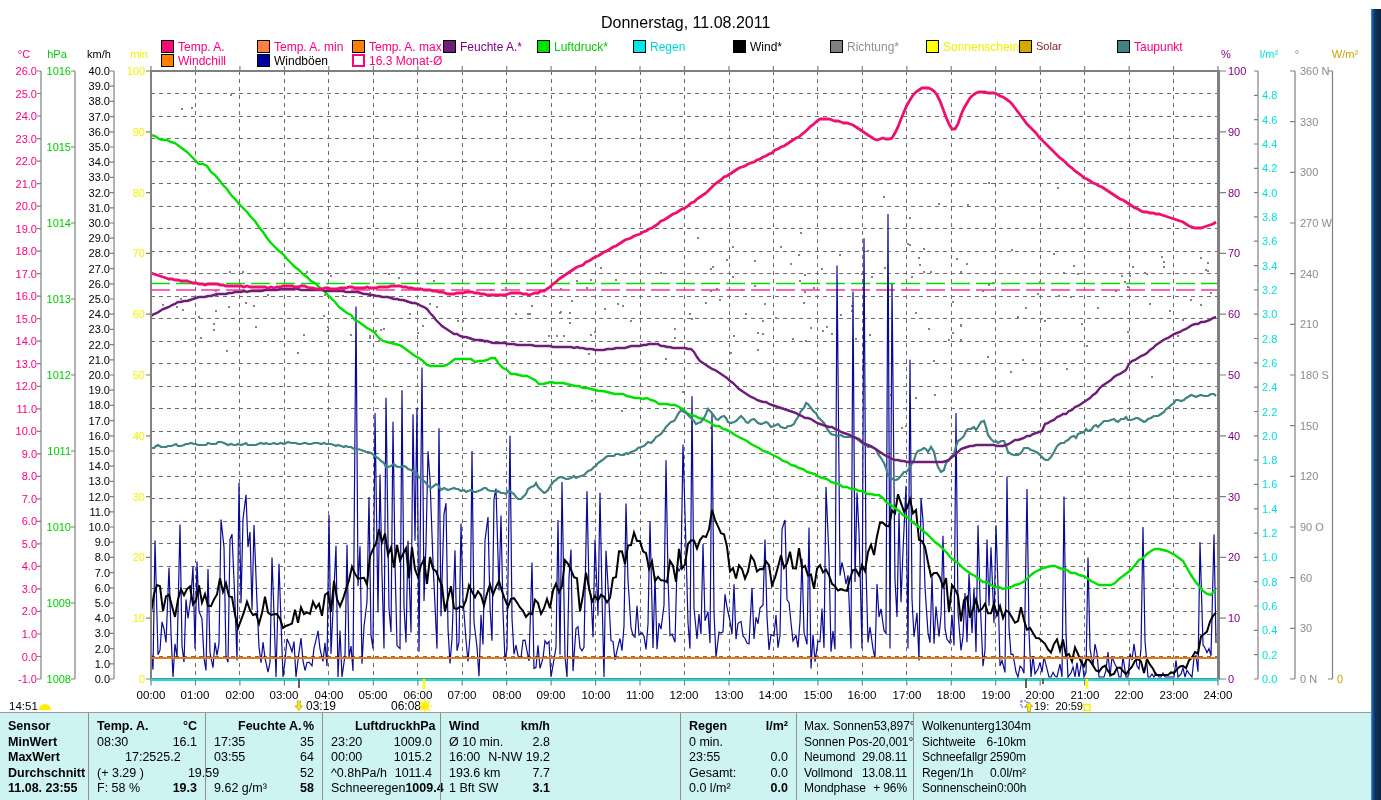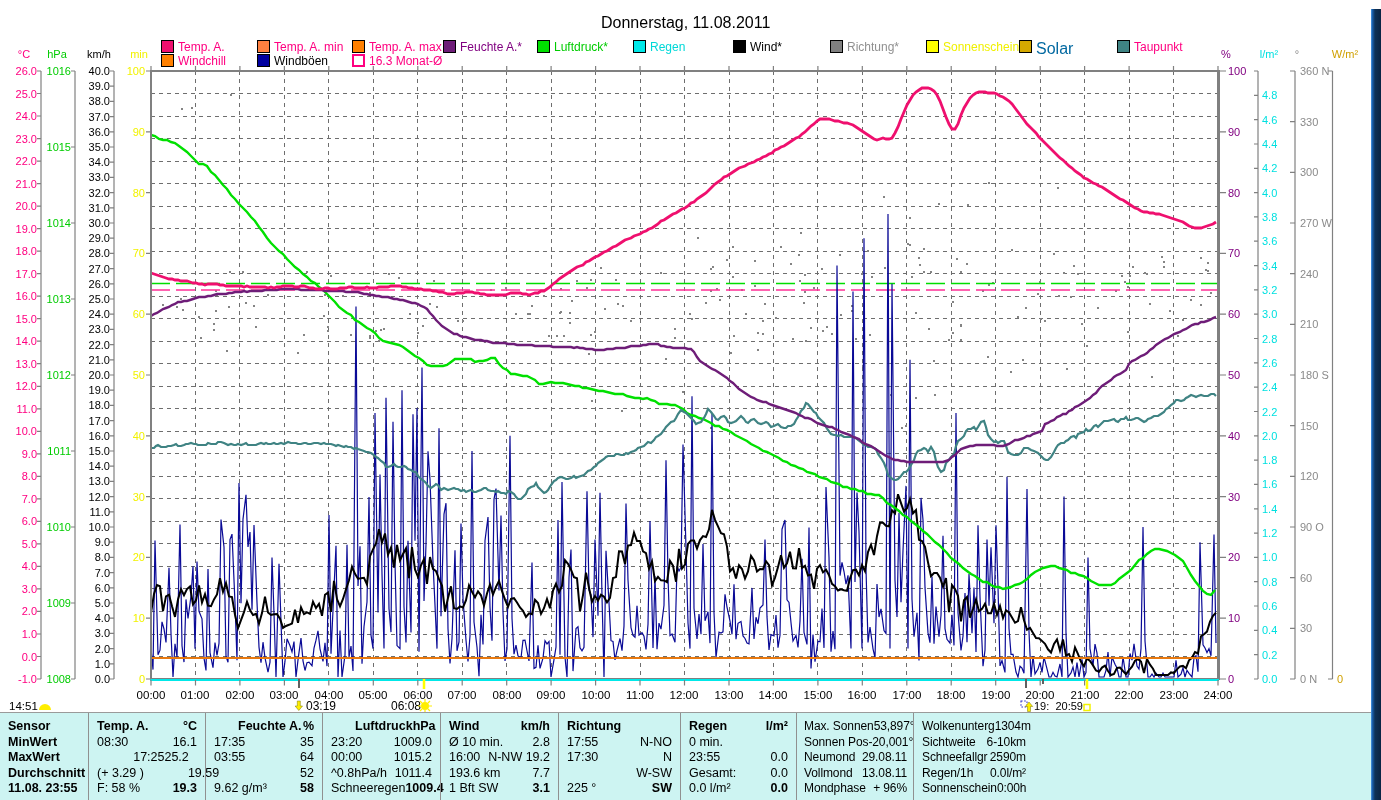--- a/index.html
+++ b/index.html
@@ -19,21 +19,21 @@
 <div style="position:absolute;left:554px;top:31px;font-size:12px;color:#00cc00;white-space:nowrap">Luftdruck*</div>
 <div style="position:absolute;left:633px;top:31px;width:11px;height:11px;background:#00e8e8;border:1px solid #000"></div>
 <div style="position:absolute;left:650px;top:31px;font-size:12px;color:#00d8d8;white-space:nowrap">Regen</div>
 <div style="position:absolute;left:733px;top:31px;width:11px;height:11px;background:#000000;border:1px solid #000"></div>
 <div style="position:absolute;left:750px;top:31px;font-size:12px;color:#000000;white-space:nowrap">Wind*</div>
 <div style="position:absolute;left:830px;top:31px;width:11px;height:11px;background:#808080;border:1px solid #000"></div>
 <div style="position:absolute;left:847px;top:31px;font-size:12px;color:#909090;white-space:nowrap">Richtung*</div>
 <div style="position:absolute;left:926px;top:31px;width:11px;height:11px;background:#ffff00;border:1px solid #000"></div>
 <div style="position:absolute;left:943px;top:31px;font-size:12px;color:#f0f000;white-space:nowrap">Sonnenschein</div>
 <div style="position:absolute;left:1019px;top:31px;width:11px;height:11px;background:#d4a800;border:1px solid #000"></div>
-<div style="position:absolute;left:1036px;top:31px;font-size:16px;color:#0369a1;white-space:nowrap">Solar</div>
+<div style="position:absolute;left:1036px;top:31px;font-size:11px;color:#7f1d1d;white-space:nowrap">Solar</div>
 <div style="position:absolute;left:1117px;top:31px;width:11px;height:11px;background:#3f8383;border:1px solid #000"></div>
 <div style="position:absolute;left:1134px;top:31px;font-size:12px;color:#ff0080;white-space:nowrap">Taupunkt</div>
 <div style="position:absolute;left:161px;top:45px;width:11px;height:11px;background:#ff8000;border:1px solid #000"></div>
 <div style="position:absolute;left:178px;top:45px;font-size:12px;color:#ff0080;white-space:nowrap">Windchill</div>
 <div style="position:absolute;left:257px;top:45px;width:11px;height:11px;background:#0000a0;border:1px solid #000"></div>
 <div style="position:absolute;left:274px;top:45px;font-size:12px;color:#000000;white-space:nowrap">Windböen</div>
 <div style="position:absolute;left:352px;top:45px;width:9px;height:9px;background:#fff;border:2px solid #ff0080"></div>
 <div style="position:absolute;left:369px;top:45px;font-size:12px;color:#ff0080;white-space:nowrap">16.3 Monat-Ø</div>
 <div style="position:absolute;left:0;top:0"><svg width="1381" height="800" font-family="Liberation Sans, sans-serif">
 <path d="M195.5 62V670 M239.9 62V670 M284.4 62V670 M328.8 62V670 M373.3 62V670 M417.8 62V670 M462.2 62V670 M506.7 62V670 M551.1 62V670 M595.6 62V670 M640.0 62V670 M684.5 62V670 M729.0 62V670 M773.4 62V670 M817.9 62V670 M862.3 62V670 M906.8 62V670 M951.2 62V670 M995.7 62V670 M1040.2 62V670 M1084.6 62V670 M1129.1 62V670 M1173.5 62V670 M151 84.5H1218 M151 107.0H1218 M151 129.6H1218 M151 152.1H1218 M151 174.6H1218 M151 197.1H1218 M151 219.6H1218 M151 242.1H1218 M151 264.7H1218 M151 287.2H1218 M151 309.7H1218 M151 332.2H1218 M151 354.7H1218 M151 377.3H1218 M151 399.8H1218 M151 422.3H1218 M151 444.8H1218 M151 467.3H1218 M151 489.9H1218 M151 512.4H1218 M151 534.9H1218 M151 557.4H1218 M151 579.9H1218 M151 602.4H1218 M151 625.0H1218 M151 647.5H1218" stroke="#6e6e6e" stroke-width="1" fill="none" stroke-dasharray="4,4" shape-rendering="crispEdges"></path>
@@ -276,21 +276,21 @@
       </div>
 <div style="position:absolute;left:88px;top:0;width:117px;height:87px;border-left:1px solid #909090;box-sizing:border-box;padding:6px 8px 0 8px;">
         <div style="display:flex;justify-content:space-between;height:15.6px;line-height:15.6px;">
           <span style="font-weight:bold;white-space:nowrap">Temp. A.</span>
           <span style="font-weight:bold;white-space:nowrap">°C</span>
         </div>
         <div style="display:flex;justify-content:space-between;height:15.6px;line-height:15.6px;">
           <span style="white-space:nowrap">08:30</span>
           <span style="white-space:nowrap">16.1</span>
         </div>
-        <div style="display:flex;justify-content:center;height:15.6px;line-height:15.6px;margin-left:28px;">
+        <div style="display:flex;justify-content:flex-start;height:15.6px;line-height:15.6px;margin-left:28px;">
           <span style="white-space:nowrap">17:25</span>
           <span style="white-space:nowrap">25.2</span>
         </div>
         <div style="display:flex;justify-content:space-between;height:15.6px;line-height:15.6px;gap:44px;">
           <span style="white-space:nowrap">(+ 3.29 )</span>
           <span style="white-space:nowrap">19.59</span>
         </div>
         <div style="display:flex;justify-content:space-between;height:15.6px;line-height:15.6px;">
           <span style="white-space:nowrap">F: 58 %</span>
           <span style="font-weight:bold;white-space:nowrap">19.3</span>
@@ -353,42 +353,20 @@
           <span style="white-space:nowrap">16:00</span>
           <span style="white-space:nowrap">N-NW 19.2</span>
         </div>
         <div style="display:flex;justify-content:space-between;height:15.6px;line-height:15.6px;">
           <span style="white-space:nowrap">193.6 km</span>
           <span style="white-space:nowrap">7.7</span>
         </div>
         <div style="display:flex;justify-content:space-between;height:15.6px;line-height:15.6px;">
           <span style="white-space:nowrap">1 Bft SW</span>
           <span style="font-weight:bold;white-space:nowrap">3.1</span>
-        </div>
-      </div>
-<div style="position:absolute;left:558px;top:0;width:122px;height:87px;border-left:1px solid #909090;box-sizing:border-box;padding:6px 8px 0 8px;">
-        <div style="display:flex;justify-content:space-between;height:15.6px;line-height:15.6px;">
-          <span style="font-weight:bold;white-space:nowrap">Richtung</span>
-          <span style="white-space:nowrap"></span>
-        </div>
-        <div style="display:flex;justify-content:space-between;height:15.6px;line-height:15.6px;">
-          <span style="white-space:nowrap">17:55</span>
-          <span style="white-space:nowrap">N-NO</span>
-        </div>
-        <div style="display:flex;justify-content:space-between;height:15.6px;line-height:15.6px;">
-          <span style="white-space:nowrap">17:30</span>
-          <span style="white-space:nowrap">N</span>
-        </div>
-        <div style="display:flex;justify-content:space-between;height:15.6px;line-height:15.6px;">
-          <span style="white-space:nowrap"></span>
-          <span style="white-space:nowrap">W-SW</span>
-        </div>
-        <div style="display:flex;justify-content:space-between;height:15.6px;line-height:15.6px;">
-          <span style="white-space:nowrap">225 °</span>
-          <span style="font-weight:bold;white-space:nowrap">SW</span>
         </div>
       </div>
 <div style="position:absolute;left:680px;top:0;width:116px;height:87px;border-left:1px solid #909090;box-sizing:border-box;padding:6px 8px 0 8px;">
         <div style="display:flex;justify-content:space-between;height:15.6px;line-height:15.6px;">
           <span style="font-weight:bold;white-space:nowrap">Regen</span>
           <span style="font-weight:bold;white-space:nowrap">l/m²</span>
         </div>
         <div style="display:flex;justify-content:space-between;height:15.6px;line-height:15.6px;">
           <span style="white-space:nowrap">0 min.</span>
           <span style="white-space:nowrap"></span>

